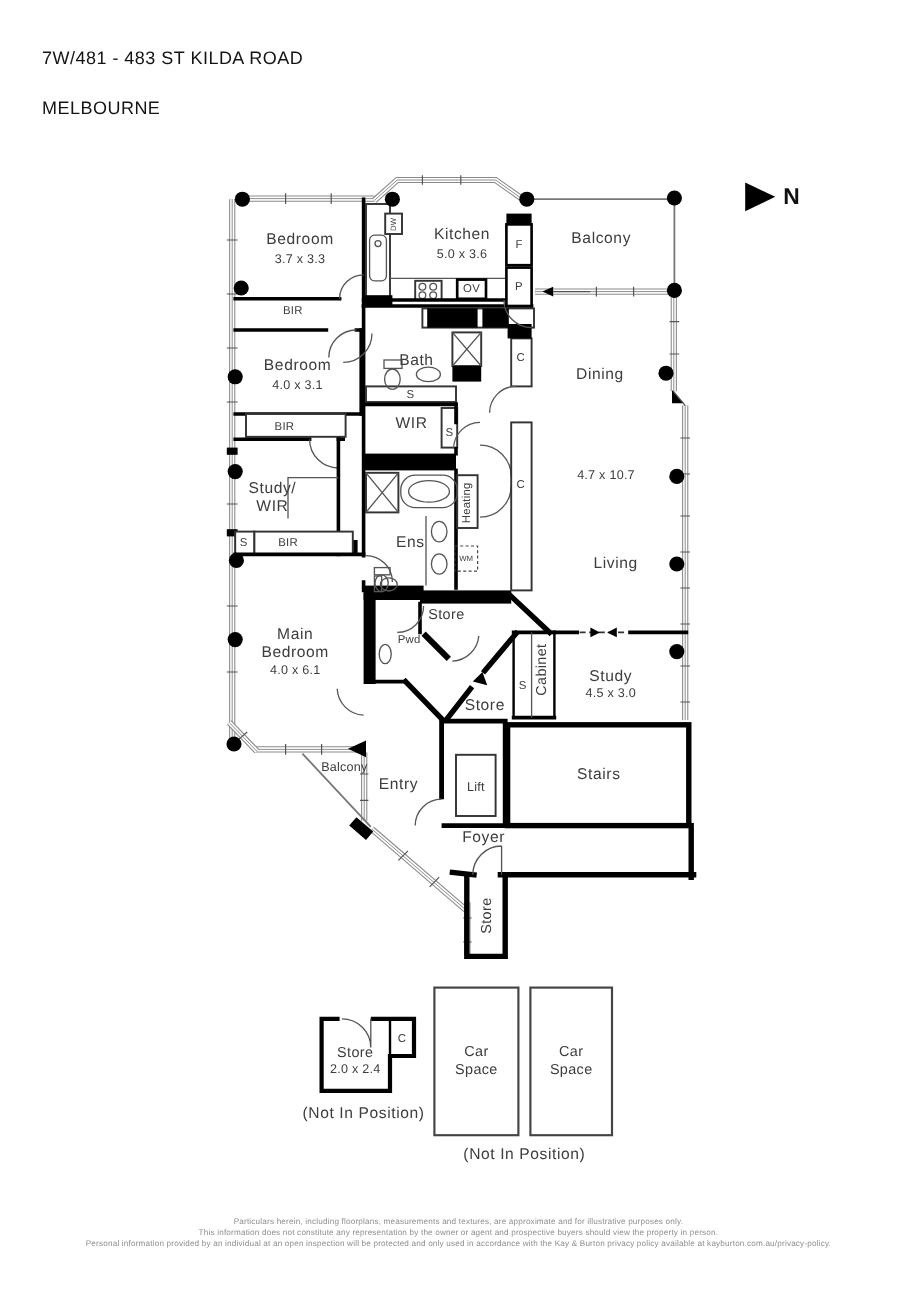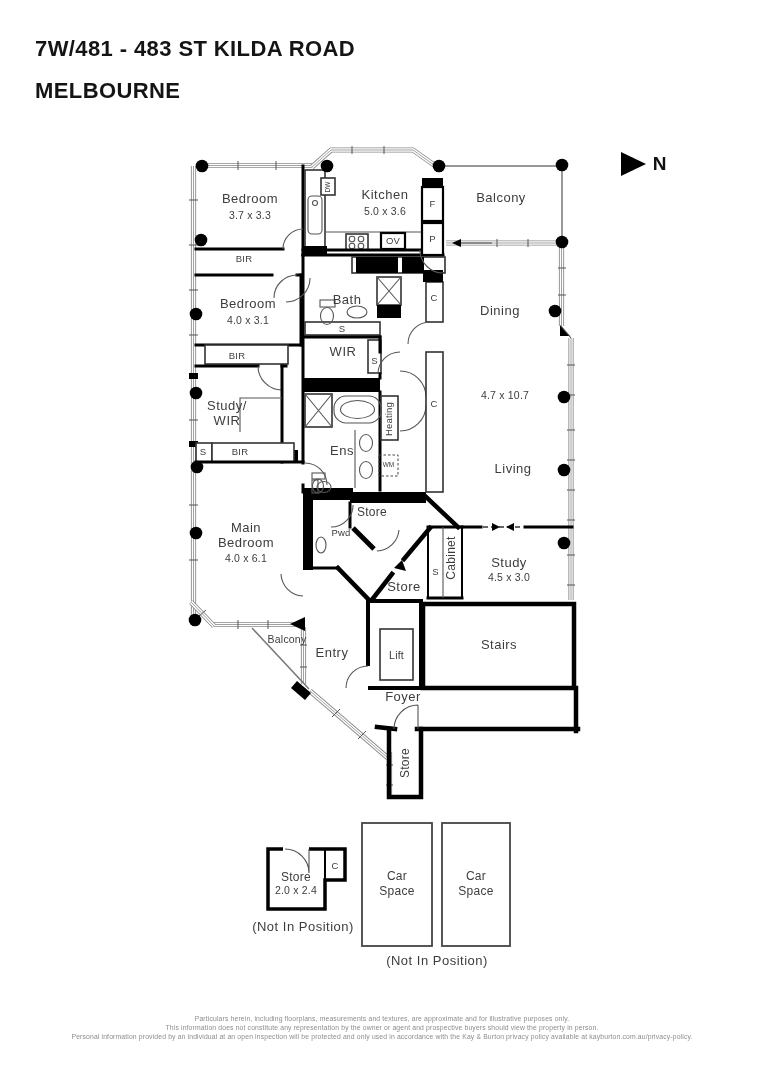--- a/index.html
+++ b/index.html
@@ -1,18 +1,18 @@
 <!DOCTYPE html>
 <html><head>
 <meta charset="utf-8">
 <style>
   html,body{margin:0;padding:0;background:#ffffff;}
   .page{position:relative;width:764px;height:1080px;background:#fff;overflow:hidden;
         font-family:"Liberation Sans",sans-serif;}
-  .title{position:absolute;left:35px;top:38px;font-size:22px;font-weight:bold;
+  .title{position:absolute;left:35px;top:38px;font-size:15px;font-weight:normal;
          letter-spacing:.4px;line-height:21px;color:#141414;white-space:pre-line;}
   .footer{position:absolute;left:0;top:1014px;width:764px;text-align:center;
           font-size:6.8px;line-height:9px;color:#8d8d8d;letter-spacing:.15px;}
   svg text{font-family:"Liberation Sans",sans-serif;fill:#3d3d3d;
            text-anchor:middle;dominant-baseline:middle;letter-spacing:.5px;}
   .rm{font-size:13px;}
   .dm{font-size:10.5px;letter-spacing:.2px;}
   .sm{font-size:9.5px;letter-spacing:.2px;}
   .xs{font-size:6.5px;letter-spacing:0;}
   .md{font-size:12px;letter-spacing:.3px;}

